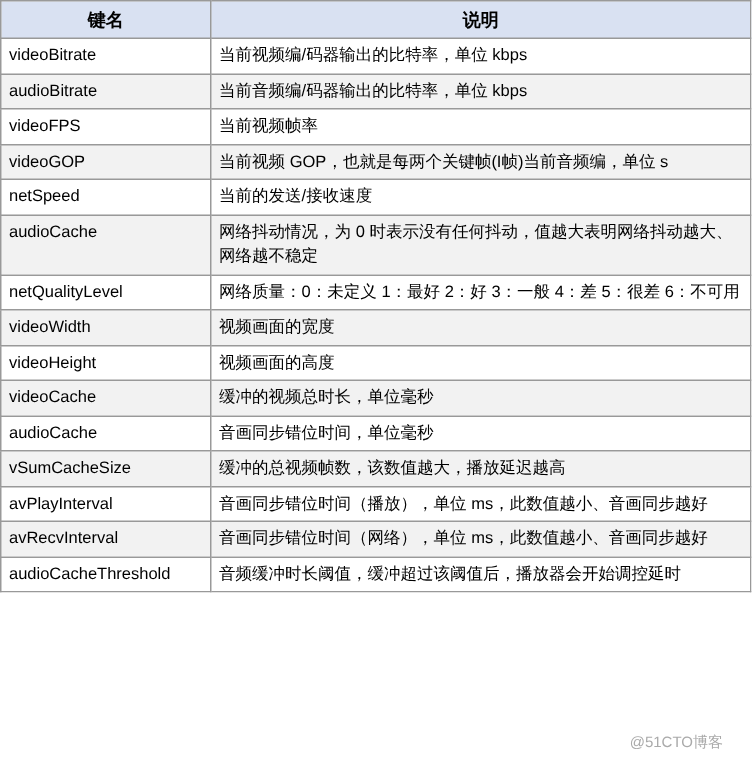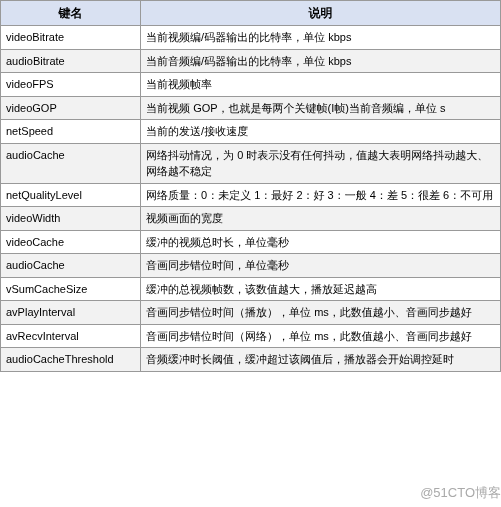--- a/index.html
+++ b/index.html
@@ -39,23 +39,23 @@
     }
     .col-key {
       width: 130px;
     }
     .col-desc {
       width: 334px;
     }
     .watermark {
       position: fixed;
       bottom: 5px;
-      right: 0;
+      right: 19px;
       color: #aaa;
-      font-size: 13px;
+      font-size: 10px;
       pointer-events: none;
     }
   </style>
 </head>
 <body>
 
 <table>
   <thead>
     <tr>
       <th class="col-key">键名</th>
@@ -89,20 +89,24 @@
       </tr>
       <tr>
         <td class="col-key">netQualityLevel</td>
         <td class="col-desc">网络质量：0：未定义 1：最好 2：好 3：一般 4：差 5：很差 6：不可用</td>
       </tr>
       <tr>
         <td class="col-key">videoWidth</td>
         <td class="col-desc">视频画面的宽度</td>
       </tr>
       <tr>
+        <td class="col-key">videoHeight</td>
+        <td class="col-desc">视频画面的高度</td>
+      </tr>
+      <tr>
         <td class="col-key">videoCache</td>
         <td class="col-desc">缓冲的视频总时长，单位毫秒</td>
       </tr>
       <tr>
         <td class="col-key">audioCache</td>
         <td class="col-desc">音画同步错位时间，单位毫秒</td>
       </tr>
       <tr>
         <td class="col-key">vSumCacheSize</td>
         <td class="col-desc">缓冲的总视频帧数，该数值越大，播放延迟越高</td>

